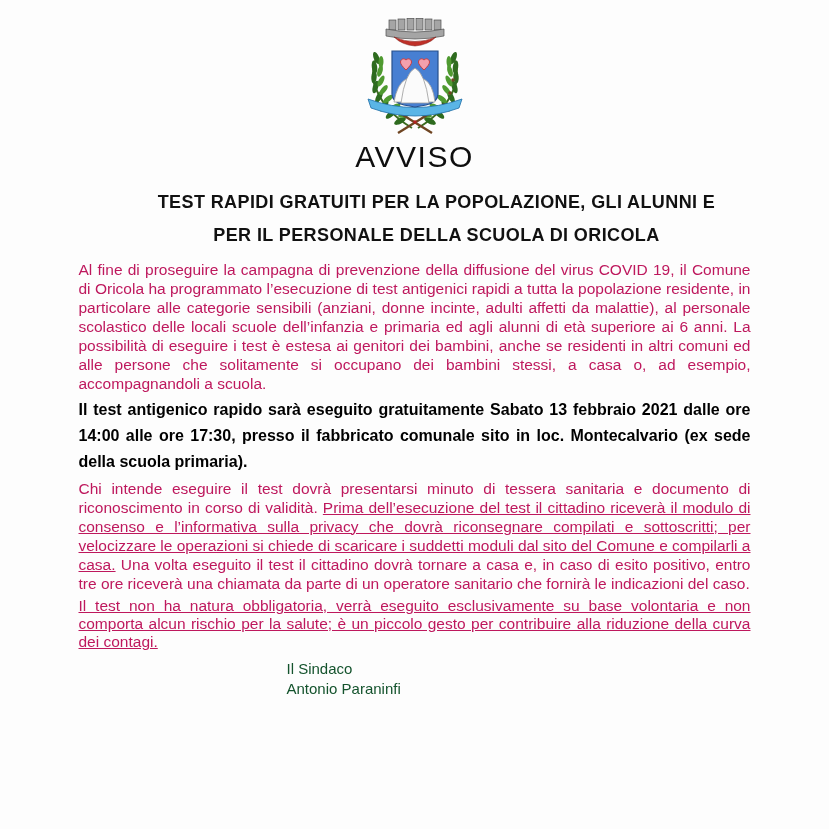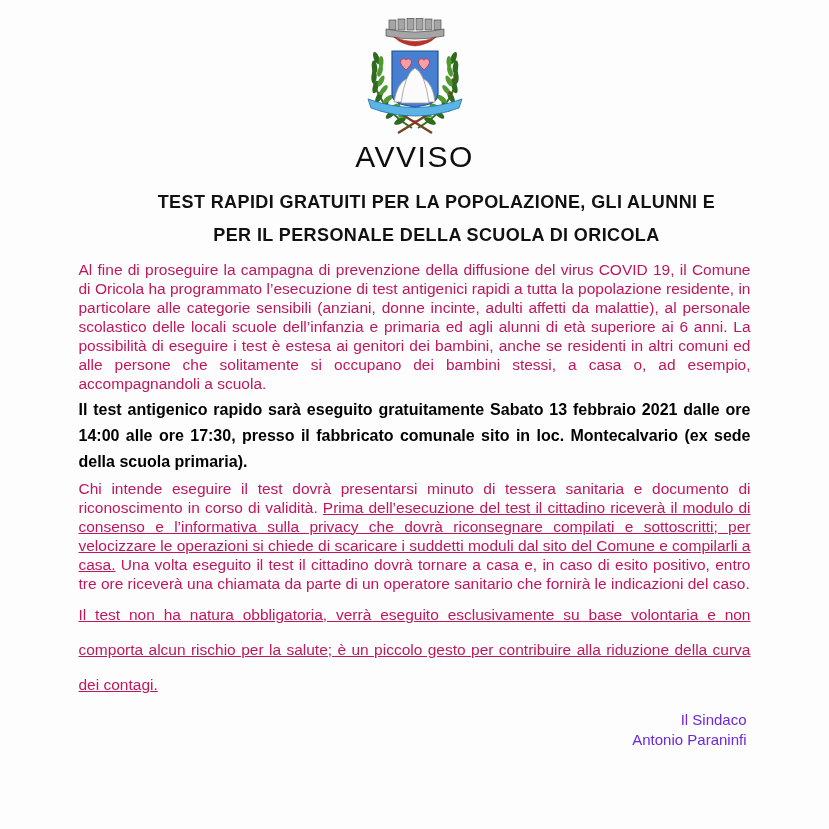--- a/index.html
+++ b/index.html
@@ -48,32 +48,32 @@
     color: #be185d;
   }
   .para.bold {
     font-size: 16px;
     line-height: 26px;
     font-weight: 700;
     color: #000000;
     margin: 3px 0 4px 0;
   }
   .para.spaced {
-    line-height: 35px;
+    line-height: 18px;
     margin-top: 3px;
   }
   .underline { text-decoration: underline; }
   .signature {
     margin-top: 8px;
     margin-left: 208px;
     width: 460px;
-    text-align: right;
+    text-align: left;
     font-size: 15px;
     line-height: 20px;
-    color: #6d28d9;
+    color: #14532d;
   }
 </style>
 </head>
 <body>
 
 <div class="page">
 
   <div class="crest">
     <svg width="152" height="122" viewBox="0 0 150 122" xmlns="http://www.w3.org/2000/svg">
 

